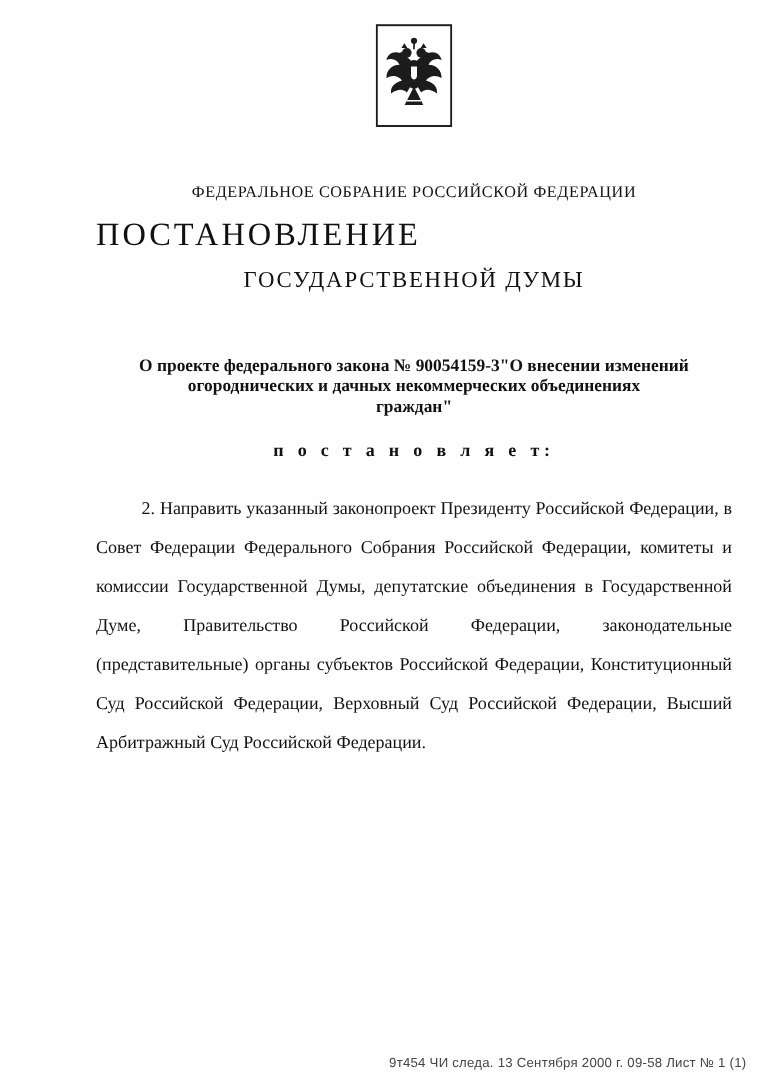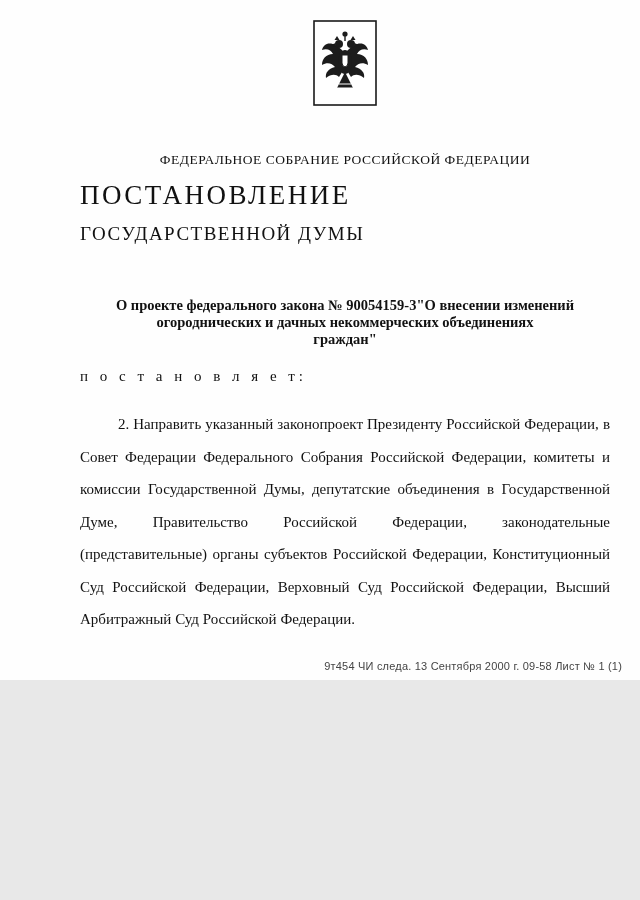--- a/index.html
+++ b/index.html
@@ -3,21 +3,21 @@
 <meta charset="utf-8">
 <style>
   html, body {
     margin: 0;
     padding: 0;
     background: #e8e8e8;
   }
   .page {
     position: relative;
     width: 640px;
-    height: 680px;
+    height: 900px;
     margin: 0 auto;
     background: #fefefe;
     font-family: "Liberation Serif", "DejaVu Serif", serif;
     color: #111;
     overflow: hidden;
     box-sizing: border-box;
   }
   .content {
     position: relative;
     padding: 0 30px 0 80px; 
@@ -41,21 +41,21 @@
     margin-top: 22px;
     white-space: nowrap;
   }
   .doc-type {
     font-size: 27px;
     letter-spacing: 2.5px;
     margin-top: 12px;
     white-space: nowrap;
   }
   .duma-line {
-    text-align: left;
+    text-align: center;
     font-size: 19px;
     letter-spacing: 1.5px;
     margin-top: 12px;
     white-space: nowrap;
   }
   .subject {
     text-align: center;
     font-weight: bold;
     font-size: 14.5px;
     line-height: 17px;
@@ -65,23 +65,24 @@
     font-size: 15px;
   }
   .intro {
     margin-top: 55px;
     text-indent: 38px;
     word-spacing: 3px;
     line-height: 20px;
   }
   .resolves {
     margin-top: 18px;
-    font-weight: normal;
+    font-weight: bold;
     letter-spacing: 4px;
     line-height: 20px;
+    text-align: center;
   }
   .item {
     margin-top: 22px;
     text-indent: 38px;
     text-align: justify;
     line-height: 32.5px;
   }
   .item + .item {
     margin-top: 8px;
   }

